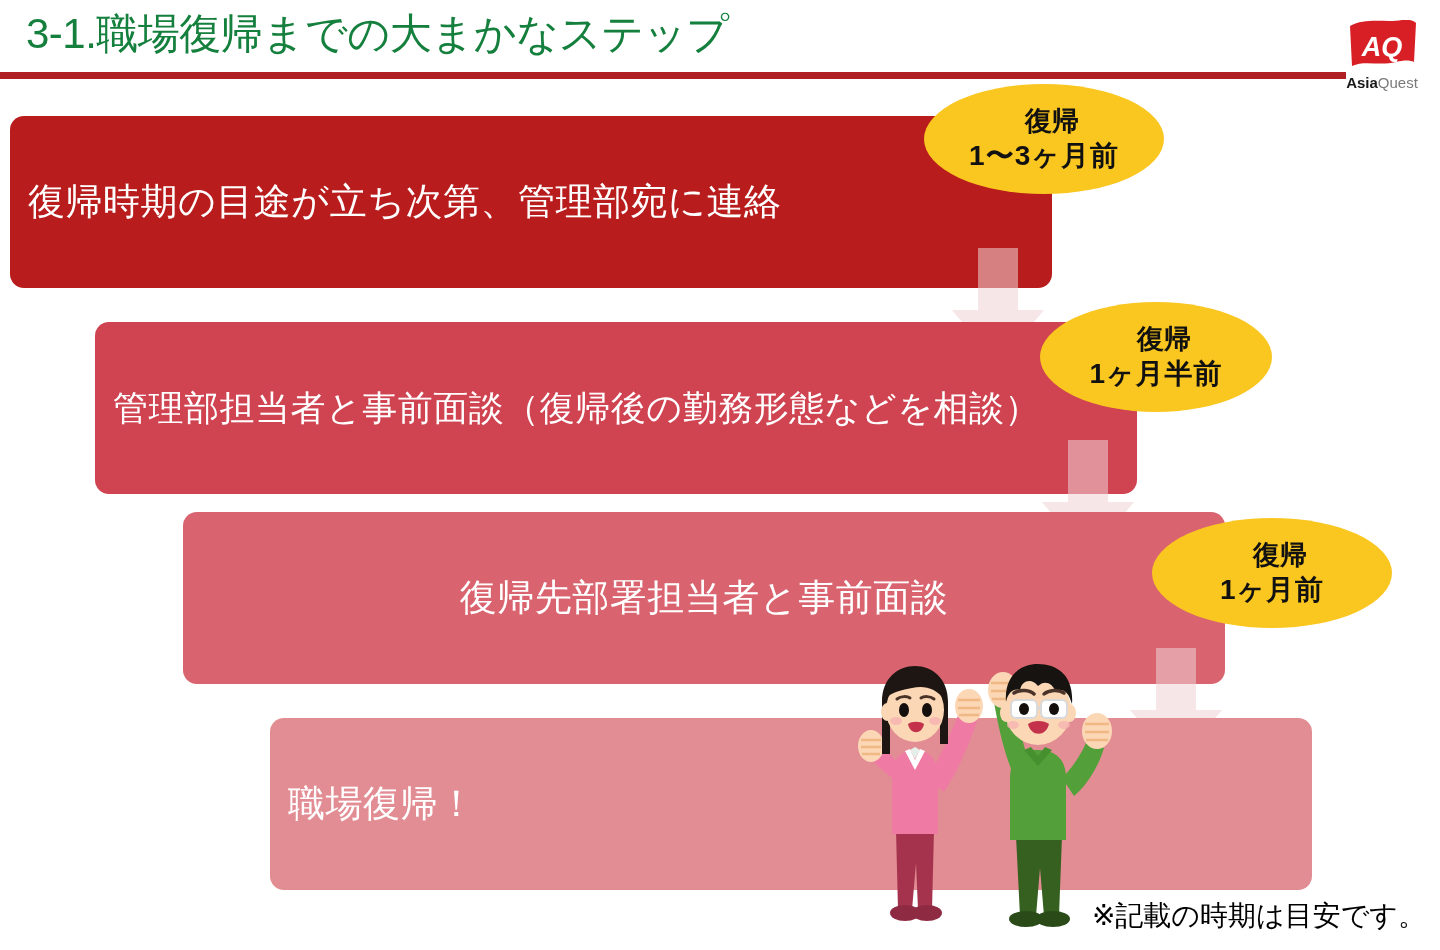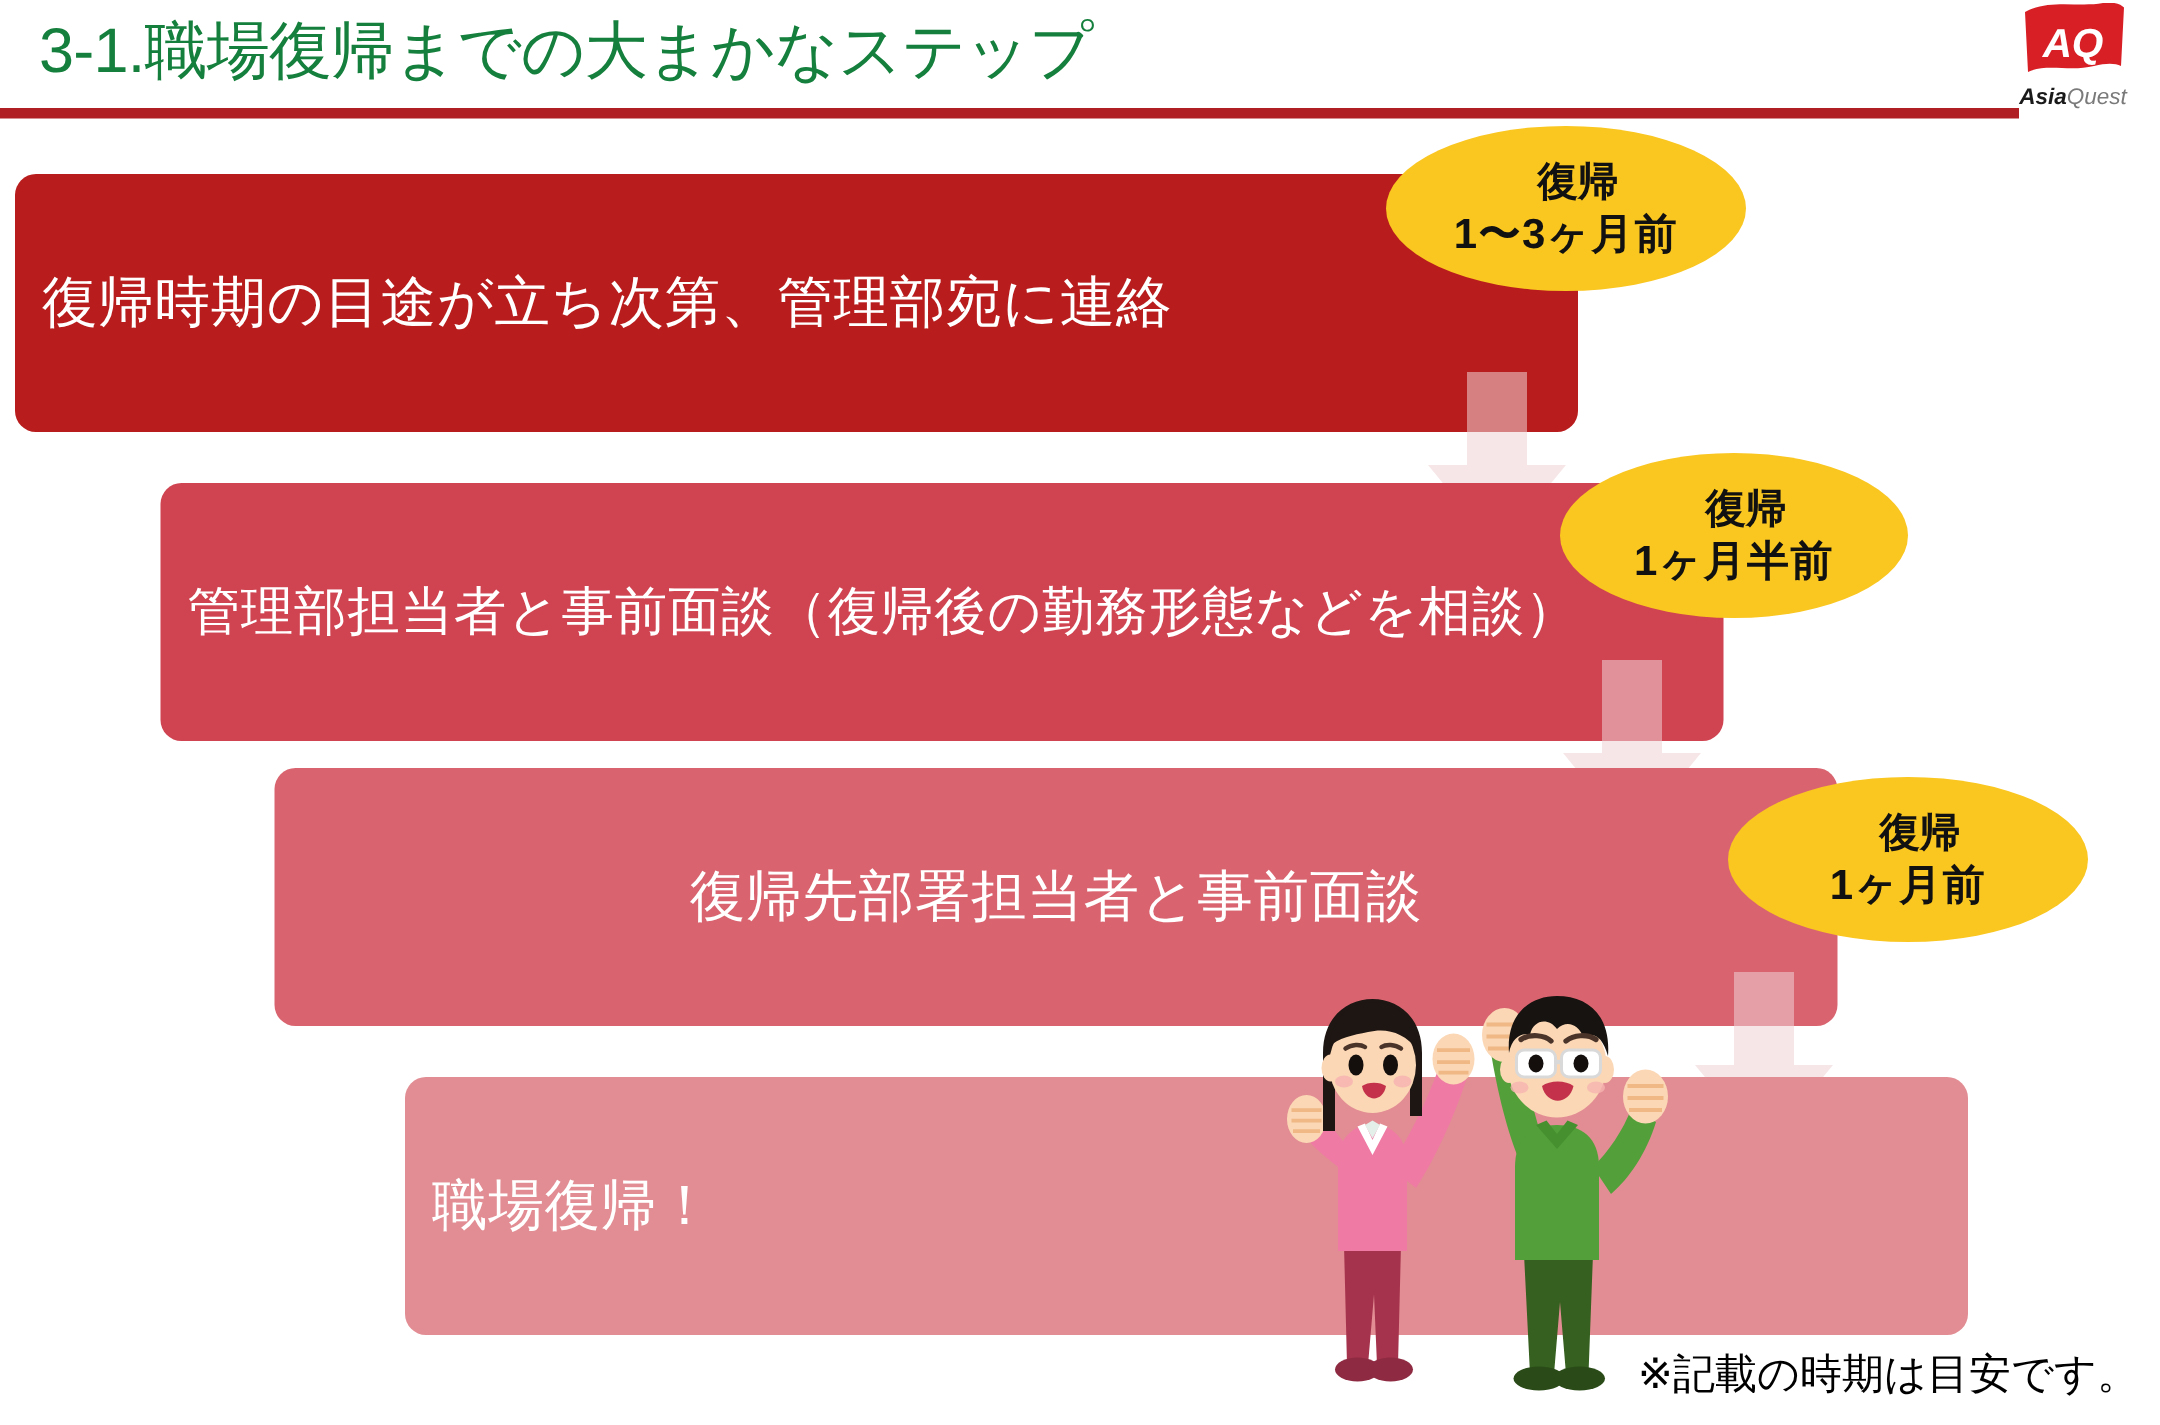--- a/index.html
+++ b/index.html
@@ -36,42 +36,41 @@
     top: 72px;
     width: 1346px;
     height: 7px;
     background: #b01f24;
   }
 
   
   #logo {
     position: absolute;
     right: 8px;
-    top: 2px;
+    top: 20px;
     width: 100px;
     height: 74px;
   }
   #logo .flag {
     position: absolute;
     left: 16px;
     top: 0px;
     width: 70px;
     height: 54px;
   }
   #logo .logo-word {
     position: absolute;
     left: 0;
     top: 54px;
     width: 100px;
     text-align: center;
     font-size: 15px;
     line-height: 17px;
     white-space: nowrap;
     color: #3a3a3a;
-    font-style: italic;
   }
   #logo .logo-word b { color: #1a1a1a; font-weight: 700; }
   #logo .logo-word span { color: #7a7a7a; font-weight: 400; }
 
   
   .step-bar {
     position: absolute;
     border-radius: 14px;
     box-sizing: border-box;
     display: flex;
@@ -79,21 +78,21 @@
   }
   .step-bar .step-text {
     color: #ffffff;
     font-size: 37px;
     line-height: 52px;
     padding: 0 18px;
     font-weight: 400;
     letter-spacing: 0.5px;
   }
   .step-bar.s1 { left: 10px;  top: 116px; width: 1042px; height: 172px; }
-  .step-bar.s2 { left: 107px;  top: 322px; width: 1042px; height: 172px; }
+  .step-bar.s2 { left: 95px;  top: 322px; width: 1042px; height: 172px; }
   .step-bar.s3 { left: 183px; top: 512px; width: 1042px; height: 172px; justify-content: center; }
   .step-bar.s4 { left: 270px; top: 718px; width: 1042px; height: 172px; }
   .step-bar.s2 .step-text { font-size: 35px; line-height: 62px; }
 
   
   .down-arrow {
     position: absolute;
     width: 92px;
     height: 118px;
     opacity: 0.55;

